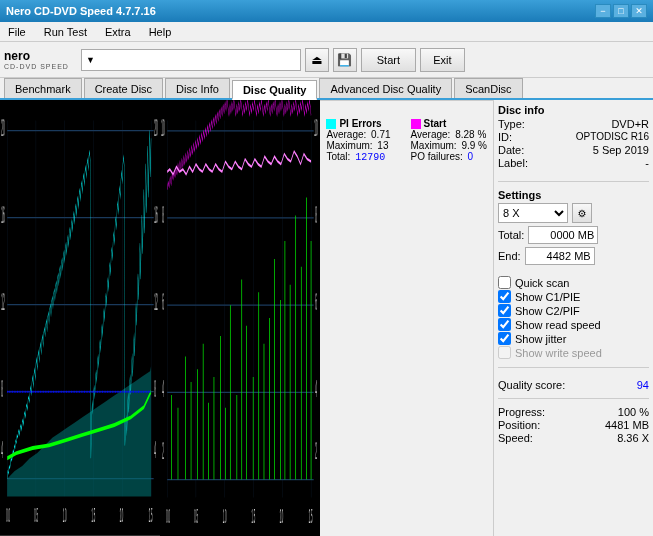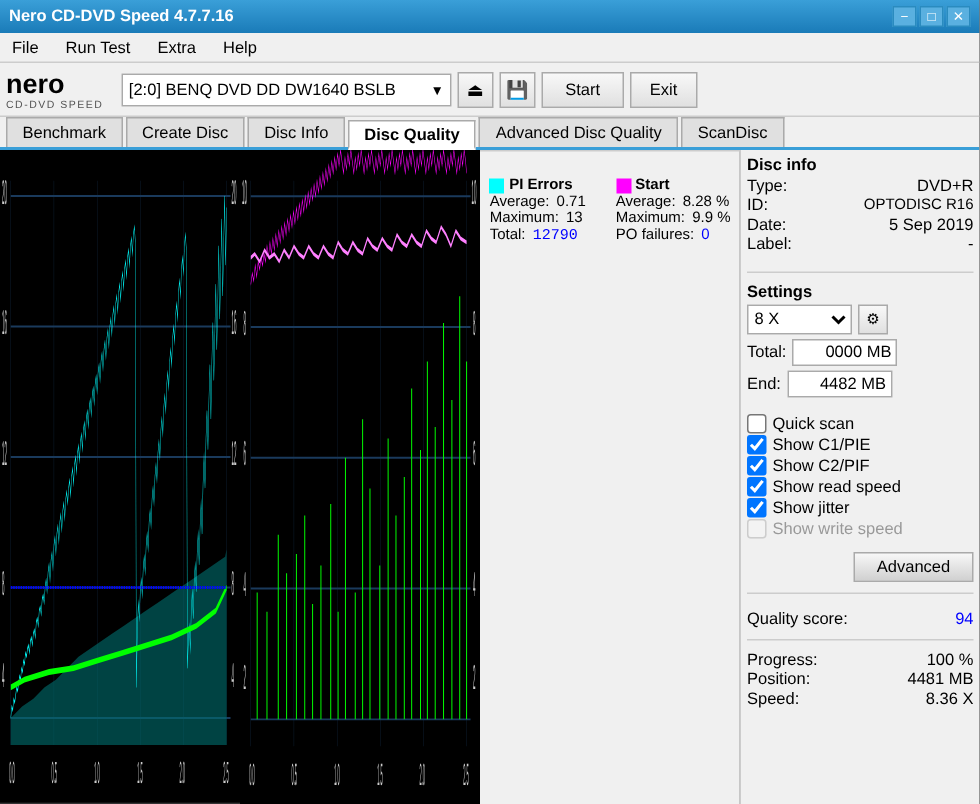--- a/index.html
+++ b/index.html
@@ -177,25 +177,24 @@
 
 <div class="menu-bar">
   <span class="menu-item">File</span>
   <span class="menu-item">Run Test</span>
   <span class="menu-item">Extra</span>
   <span class="menu-item">Help</span>
 </div>
 
 <div class="toolbar">
   <div class="nero-logo">
-    <span class="nero-logo-top" style="font-size:18px;font-weight:bold;">nero</span>
+    <span class="nero-logo-top" style="font-size:12px;font-weight:bold;">nero</span>
     <span class="nero-logo-bottom" style="font-size:7px;color:#555;">CD-DVD SPEED</span>
   </div>
   <div class="drive-selector">
-    <span style="font-size:11px;flex:1;">[2:0]  BENQ DVD DD DW1640 BSLB</span>
     <span style="font-size:9px;">▼</span>
   </div>
   <div class="toolbar-icon-btn" title="Eject">⏏</div>
   <div class="toolbar-icon-btn" title="Save">💾</div>
   <button class="toolbar-btn" style="width:55px;">Start</button>
   <button class="toolbar-btn" style="width:45px;">Exit</button>
 </div>
 
 <div class="tabs">
   <div class="tab">Benchmark</div>
@@ -432,23 +431,20 @@
       <div class="checkbox-row">
         <input type="checkbox" checked="" style="">
         <span>Show jitter</span>
       </div>
       <div class="checkbox-row" style="color:#999;">
         <input type="checkbox" disabled="" style="">
         <span style="color:#999;">Show write speed</span>
       </div>
     </div>
 
-    <div style="display:flex; justify-content:flex-end;">
-      <button class="advanced-btn">Advanced</button>
-    </div>
 
     <div class="divider"></div>
 
     <div class="quality-row">
       <span>Quality score:</span>
       <span class="quality-value">94</span>
     </div>
 
     <div class="divider"></div>
 

